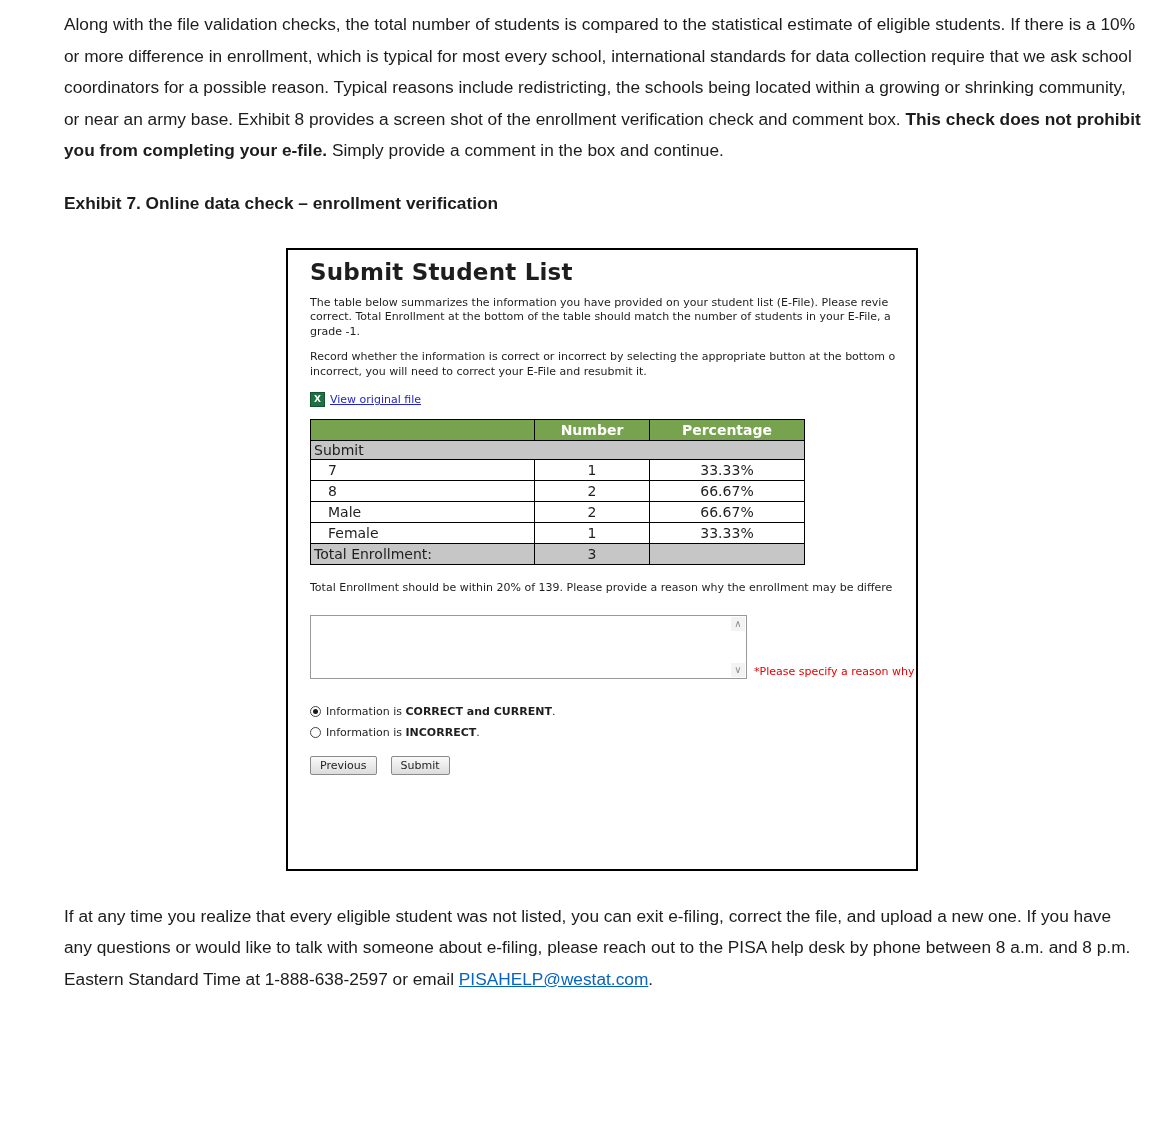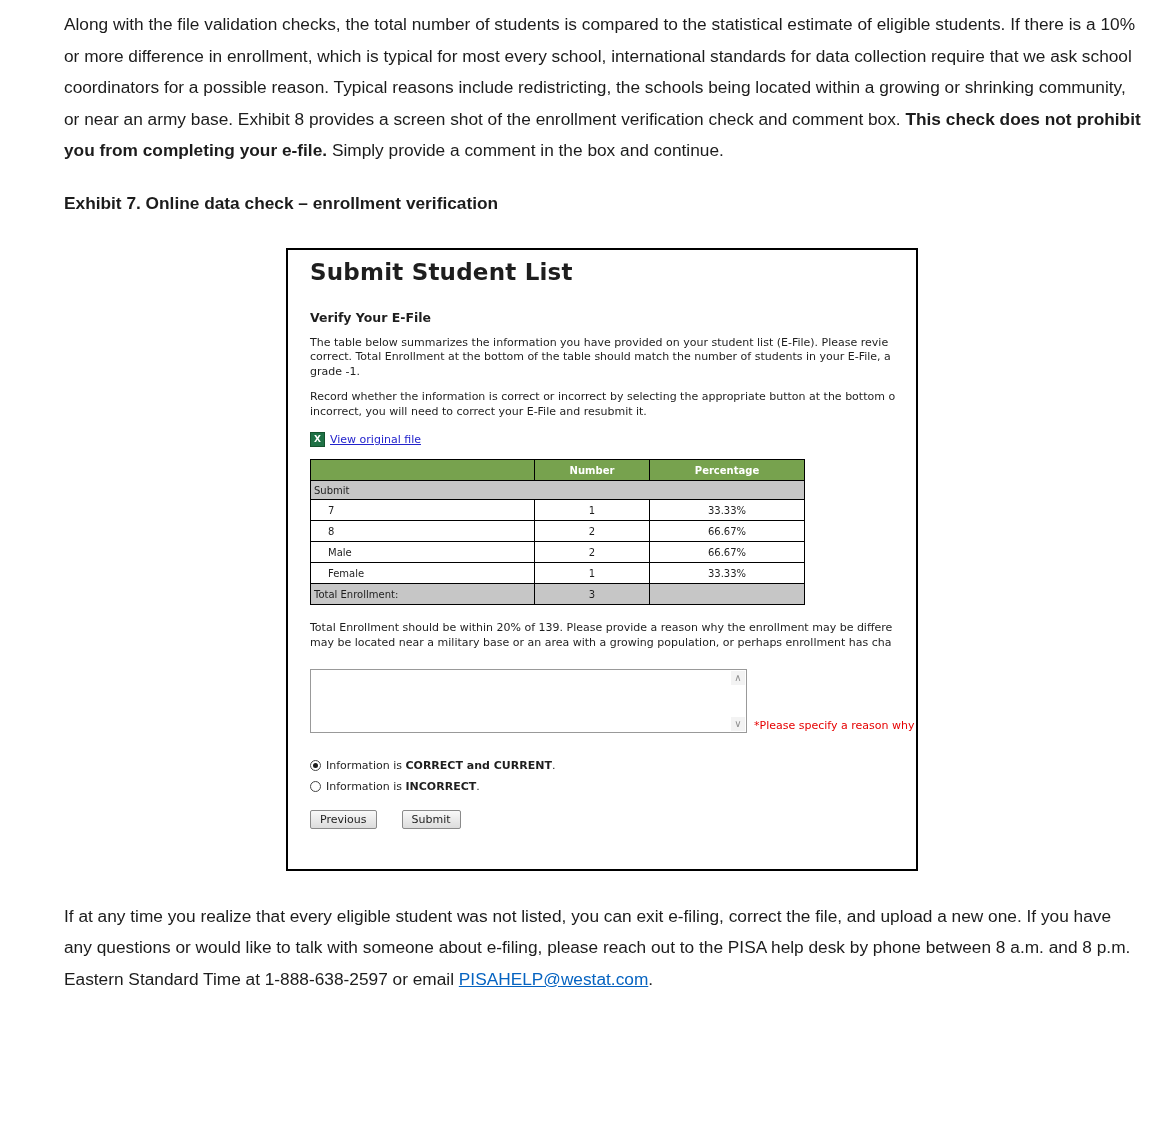--- a/index.html
+++ b/index.html
@@ -24,21 +24,21 @@
   .p-intro { margin-top:11px; }
   .p-record { margin-top:11px; }
   .view-row { margin-top:13px; display:flex; align-items:center; gap:5px; }
   .xl-icon {
     width:13px; height:13px; display:inline-block; text-align:center;
     background:#1E7145; border:1px solid #14532d; color:#fff;
     font:bold 9px/13px "DejaVu Sans",sans-serif;
   }
   .view-link { color:#2323cc; text-decoration:underline; cursor:pointer; }
 
-  table.enr { border-collapse:collapse; margin-top:12px; font-size:10px; table-layout:fixed; }
+  table.enr { border-collapse:collapse; margin-top:12px; font-size:14px; table-layout:fixed; }
   table.enr td { border:1px solid #000; height:20px; padding:0; overflow:hidden; }
   table.enr .c1 { width:206px; }
   table.enr .c2 { width:114px; text-align:center; }
   table.enr .c3 { width:154px; text-align:center; }
   tr.head td { background:var(--table-header-green,#77A24E); color:#fff; font-weight:bold; text-align:center; height:20px; }
   tr.band td { background:var(--section-gray,#C6C6C6); padding-left:3px; height:18px; }
   tr.data .c1 { padding-left:17px; }
   tr.total td { background:var(--section-gray,#C6C6C6); }
   tr.total .c1 { padding-left:3px; }
 
@@ -62,21 +62,21 @@
   .radio-row.second { margin-top:8px; }
   .radio {
     width:11px; height:11px; border:1px solid #444; border-radius:50%;
     display:inline-block; background:#fff; box-sizing:border-box; position:relative; flex:0 0 auto;
   }
   .radio.on::after {
     content:""; position:absolute; left:2px; top:2px; width:5px; height:5px;
     border-radius:50%; background:#1a1a1a;
   }
 
-  .btn-row { margin-top:17px; display:flex; gap:25px; }
+  .btn-row { margin-top:17px; display:flex; gap:14px; }
   .btn {
     font:11px "DejaVu Sans",sans-serif; color:#1e1e1e;
     background:linear-gradient(#f9f9f9,#dcdcdc); border:1px solid #8a8a8a;
     border-radius:2px; padding:2px 9px; cursor:pointer;
   }
 
   .closing { margin-top:30px; }
   a.mail-link { color:var(--link-blue,#0563C1); text-decoration:underline; cursor:pointer; }
 </style>
 </head>
@@ -85,21 +85,20 @@
 <div class="page">
 
   <p class="para" style="margin:0;">
     <span>Along with the file validation checks, the total number of students is compared to the statistical estimate of eligible students. If there is a 10% or more difference in enrollment, which is typical for most every school, international standards for data collection require that we ask school coordinators for a possible reason. Typical reasons include redistricting, the schools being located within a growing or shrinking community, or near an army base. Exhibit 8 provides a screen shot of the enrollment verification check and comment box. </span><b class="inline">This check does not prohibit you from completing your e-file.</b><span> Simply provide a comment in the box and continue.</span>
   </p>
 
   <div class="exhibit-heading">Exhibit 7. Online data check – enrollment verification</div>
 
   <div class="shot">
     <div class="shot-title">Submit Student List</div>
-    <div class="verify-heading">Verify Your E-File</div>
 
     <div class="p-intro">
       <div class="sline">The table below summarizes the information you have provided on your student list (E-File). Please revie</div>
       <div class="sline">correct. Total Enrollment at the bottom of the table should match the number of students in your E-File, a</div>
       <div class="sline">grade -1.</div>
     </div>
 
     <div class="p-record">
       <div class="sline">Record whether the information is correct or incorrect by selecting the appropriate button at the bottom o</div>
       <div class="sline">incorrect, you will need to correct your E-File and resubmit it.</div>
@@ -143,21 +142,20 @@
       <tr class="total">
         <td class="c1">Total Enrollment:</td>
         <td class="c2">3</td>
         <td class="c3"></td>
       </tr>
     </tbody>
       </table>
 
     <div class="note">
       <div class="sline">Total Enrollment should be within 20% of 139. Please provide a reason why the enrollment may be differe</div>
-      <div class="sline">may be located near a military base or an area with a growing population, or perhaps enrollment has cha</div>
     </div>
 
     <div class="comment-row">
       <div class="comment-wrap">
         <textarea class="comment-box" value="" style=""></textarea>
         <div class="sb-btn sb-up">∧</div>
         <div class="sb-btn sb-down">∨</div>
       </div>
       <div class="warn">*Please specify a reason why</div>
     </div>

